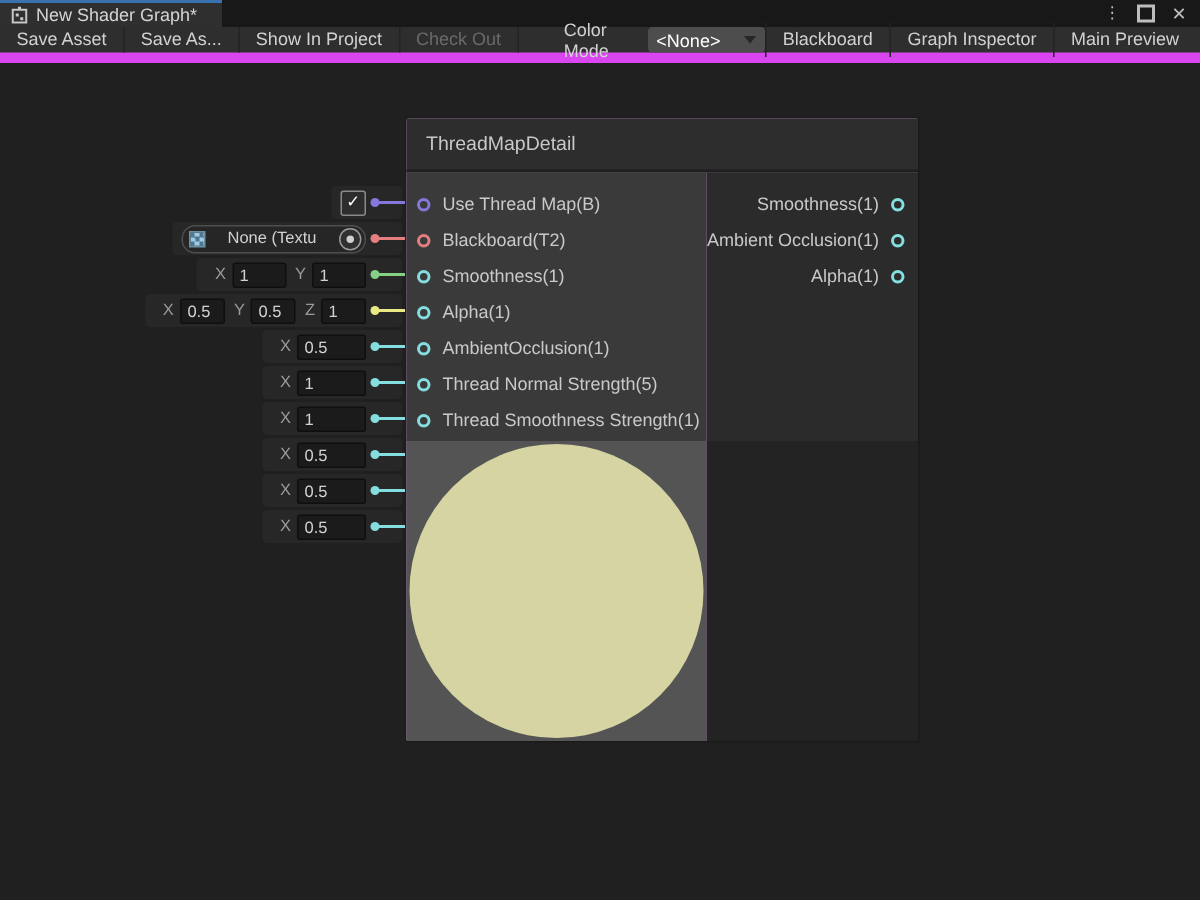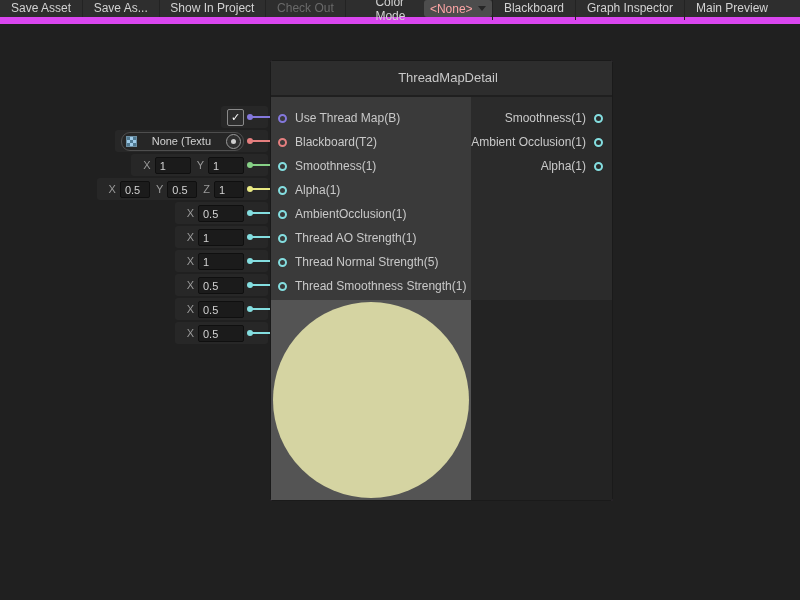--- a/index.html
+++ b/index.html
@@ -27,33 +27,32 @@
     height:24px;background:#2e2e2e;border-bottom:7px solid #d946ef;
     display:flex;align-items:center;font-size:12px;color:#d2d2d2;box-sizing:border-box;
   }
   .tb-btn{padding:0 11px;line-height:23px;white-space:nowrap;}
   .tb-btn.disabled{color:#6a6a6a;}
   .tb-sep{width:1px;align-self:stretch;background:#232323;}
   .tb-label{margin-left:30px;padding-right:9px;color:#d2d2d2;}
   .dropdown{
     width:100px;height:17px;background:#4d4d4d;border-radius:3px;
     display:flex;align-items:center;justify-content:space-between;
-    padding:0 6px;box-sizing:border-box;color:#fca5a5;
+    padding:0 6px;box-sizing:border-box;color:#ffffff;
   }
   .dd-arrow{width:0;height:0;border-left:4px solid transparent;border-right:4px solid transparent;border-top:5px solid #262626;}
-  .tb-right{margin-left:auto;display:flex;align-items:flex-end;padding-right:21px;}
+  .tb-right{margin-left:auto;display:flex;align-items:flex-end;padding-right:3px;}
   .tb-right .tb-btn{display:flex;align-items:center;}
   
   .canvas{position:relative;height:558px;background:#202020;}
   
   .node{
     position:absolute;left:270px;top:36px;width:343px;
     background:#f0abfc;border:1px solid #1a1a1a;box-sizing:border-box;
     border-radius:2px;
-    text-align:center;
   }
   .node-header{
     height:34px;line-height:34px;padding-left:13px;
     background:#2d2d2d;color:#c8c8c8;font-size:13px;
     border-bottom:2px solid #1f1f1f;
   }
   .node-body{display:flex;}
   .col-in{width:200px;background:#3a3a3a;padding:9px 0 2px;box-sizing:border-box;}
   .col-out{width:141px;background:#2b2b2b;padding:9px 0 2px;box-sizing:border-box;}
   .in-row{height:24px;display:flex;align-items:center;padding-left:7px;}
@@ -98,20 +97,38 @@
     background:#1b1b1b;border:1px solid #0f0f0f;border-radius:2px;
     height:17px;line-height:16px;font-size:11px;color:#d2d2d2;
     padding:0 4px;box-sizing:border-box;overflow:hidden;
   }
 </style>
 </head>
 <body>
 
 <div>
 
+  <div class="tabbar">
+    <div class="tab">
+      <span class="tab-icon">
+        <svg width="12" height="12" viewBox="0 0 12 12">
+          <rect x="5" y="0.5" width="2" height="2" fill="#c8c8c8"></rect>
+          <rect x="1.5" y="2.5" width="9" height="8.5" fill="none" stroke="#c8c8c8" stroke-width="1.3"></rect>
+          <rect x="3.5" y="5" width="2" height="2" fill="#c8c8c8"></rect>
+          <rect x="6.5" y="7.5" width="2" height="2" fill="#c8c8c8"></rect>
+        </svg>
+      </span>
+      <span>New Shader Graph*</span>
+    </div>
+    <div class="win-controls">
+      <span class="kebab">⋮</span>
+      <span class="maxbox"></span>
+      <span class="closex">✕</span>
+    </div>
+  </div>
 
   <div class="toolbar">
     <span class="tb-btn">Save Asset</span>
     <span class="tb-sep"></span>
     <span class="tb-btn">Save As...</span>
     <span class="tb-sep"></span>
     <span class="tb-btn">Show In Project</span>
     <span class="tb-sep"></span>
     <span class="tb-btn disabled">Check Out</span>
     <span class="tb-sep"></span>
@@ -244,24 +261,20 @@
             <div class="in-row">
               <span class="port" style="border-color: rgb(132, 222, 224);"></span>
               <span class="in-label">Alpha(1)</span>
             </div>
             <div class="in-row">
               <span class="port" style="border-color: rgb(132, 222, 224);"></span>
               <span class="in-label">AmbientOcclusion(1)</span>
             </div>
             <div class="in-row">
               <span class="port" style="border-color: rgb(132, 222, 224);"></span>
-              <span class="in-label">Thread AO Strength(1)</span>
-            </div>
-            <div class="in-row">
-              <span class="port" style="border-color: rgb(132, 222, 224);"></span>
               <span class="in-label">Thread Normal Strength(5)</span>
             </div>
             <div class="in-row">
               <span class="port" style="border-color: rgb(132, 222, 224);"></span>
               <span class="in-label">Thread Smoothness Strength(1)</span>
             </div>
           </div>
         <div class="col-out" id="outputs">
             <div class="out-row">
               <span class="out-label">Smoothness(1)</span>

